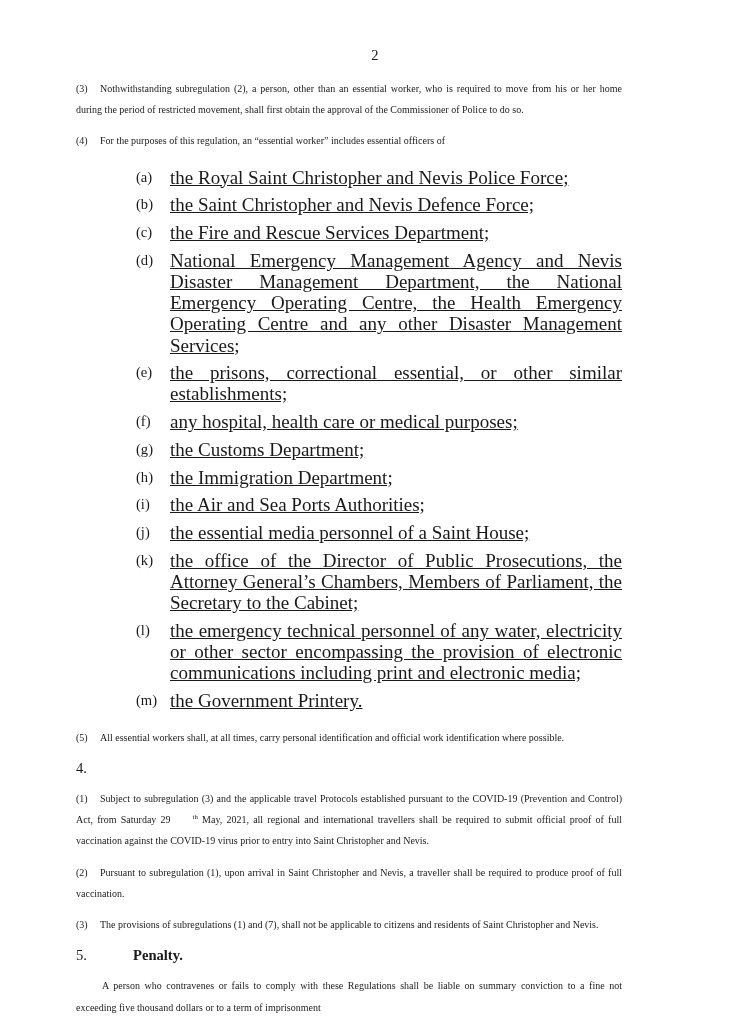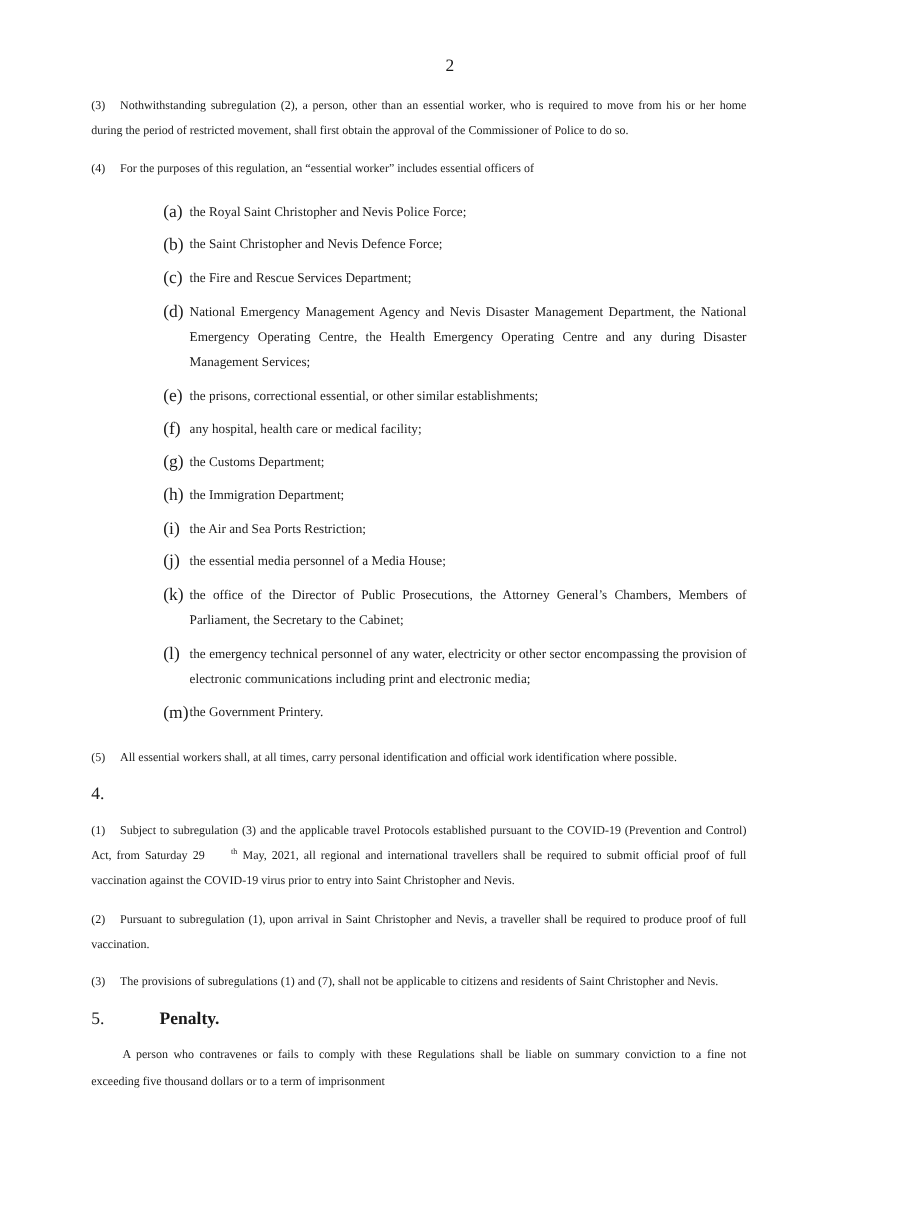--- a/index.html
+++ b/index.html
@@ -64,25 +64,26 @@
     flex: 0 0 auto;
     width: 22px;
     font-size: 14.6px;
     line-height: 21.2px;
     margin-left: 60px;
     text-align: left;
     white-space: nowrap;
   }
   .list-item .body {
     flex: 1 1 auto;
-    font-size: 11px;
+    font-size: 19px;
     line-height: 21.2px;
     text-align: justify;
     text-justify: inter-word;
-    margin-left: 0px;
+    margin-left: 12px;
+    text-decoration: underline;
   }
   .list-item.wide .body {
     text-align: justify;
   }
   .section-head {
     display: flex;
     align-items: baseline;
     margin-bottom: 9px;
     margin-top: 9px;
   }
@@ -137,51 +138,51 @@
         <span class="body">the Saint Christopher and Nevis Defence Force;</span>
       </div>
 
       <div class="list-item">
         <span class="marker">(c)</span>
         <span class="body">the Fire and Rescue Services Department;</span>
       </div>
 
       <div class="list-item wide">
         <span class="marker">(d)</span>
-        <span class="body">National Emergency Management Agency and Nevis Disaster Management Department, the National Emergency Operating Centre, the Health Emergency Operating Centre and any during Disaster Management Services;</span>
+        <span class="body">National Emergency Management Agency and Nevis Disaster Management Department, the National Emergency Operating Centre, the Health Emergency Operating Centre and any other Disaster Management Services;</span>
       </div>
 
       <div class="list-item">
         <span class="marker">(e)</span>
         <span class="body">the prisons, correctional essential, or other similar establishments;</span>
       </div>
 
       <div class="list-item">
         <span class="marker">(f)</span>
-        <span class="body">any hospital, health care or medical facility;</span>
+        <span class="body">any hospital, health care or medical purposes;</span>
       </div>
 
       <div class="list-item">
         <span class="marker">(g)</span>
         <span class="body">the Customs Department;</span>
       </div>
 
       <div class="list-item">
         <span class="marker">(h)</span>
         <span class="body">the Immigration Department;</span>
       </div>
 
       <div class="list-item">
         <span class="marker">(i)</span>
-        <span class="body">the Air and Sea Ports Restriction;</span>
+        <span class="body">the Air and Sea Ports Authorities;</span>
       </div>
 
       <div class="list-item">
         <span class="marker">(j)</span>
-        <span class="body">the essential media personnel of a Media House;</span>
+        <span class="body">the essential media personnel of a Saint House;</span>
       </div>
 
       <div class="list-item wide">
         <span class="marker">(k)</span>
         <span class="body">the office of the Director of Public Prosecutions, the Attorney General’s Chambers, Members of Parliament, the Secretary to the Cabinet;</span>
       </div>
 
       <div class="list-item wide">
         <span class="marker">(l)</span>
         <span class="body">the emergency technical personnel of any water, electricity or other sector encompassing the provision of electronic communications including  print and electronic media;</span>

